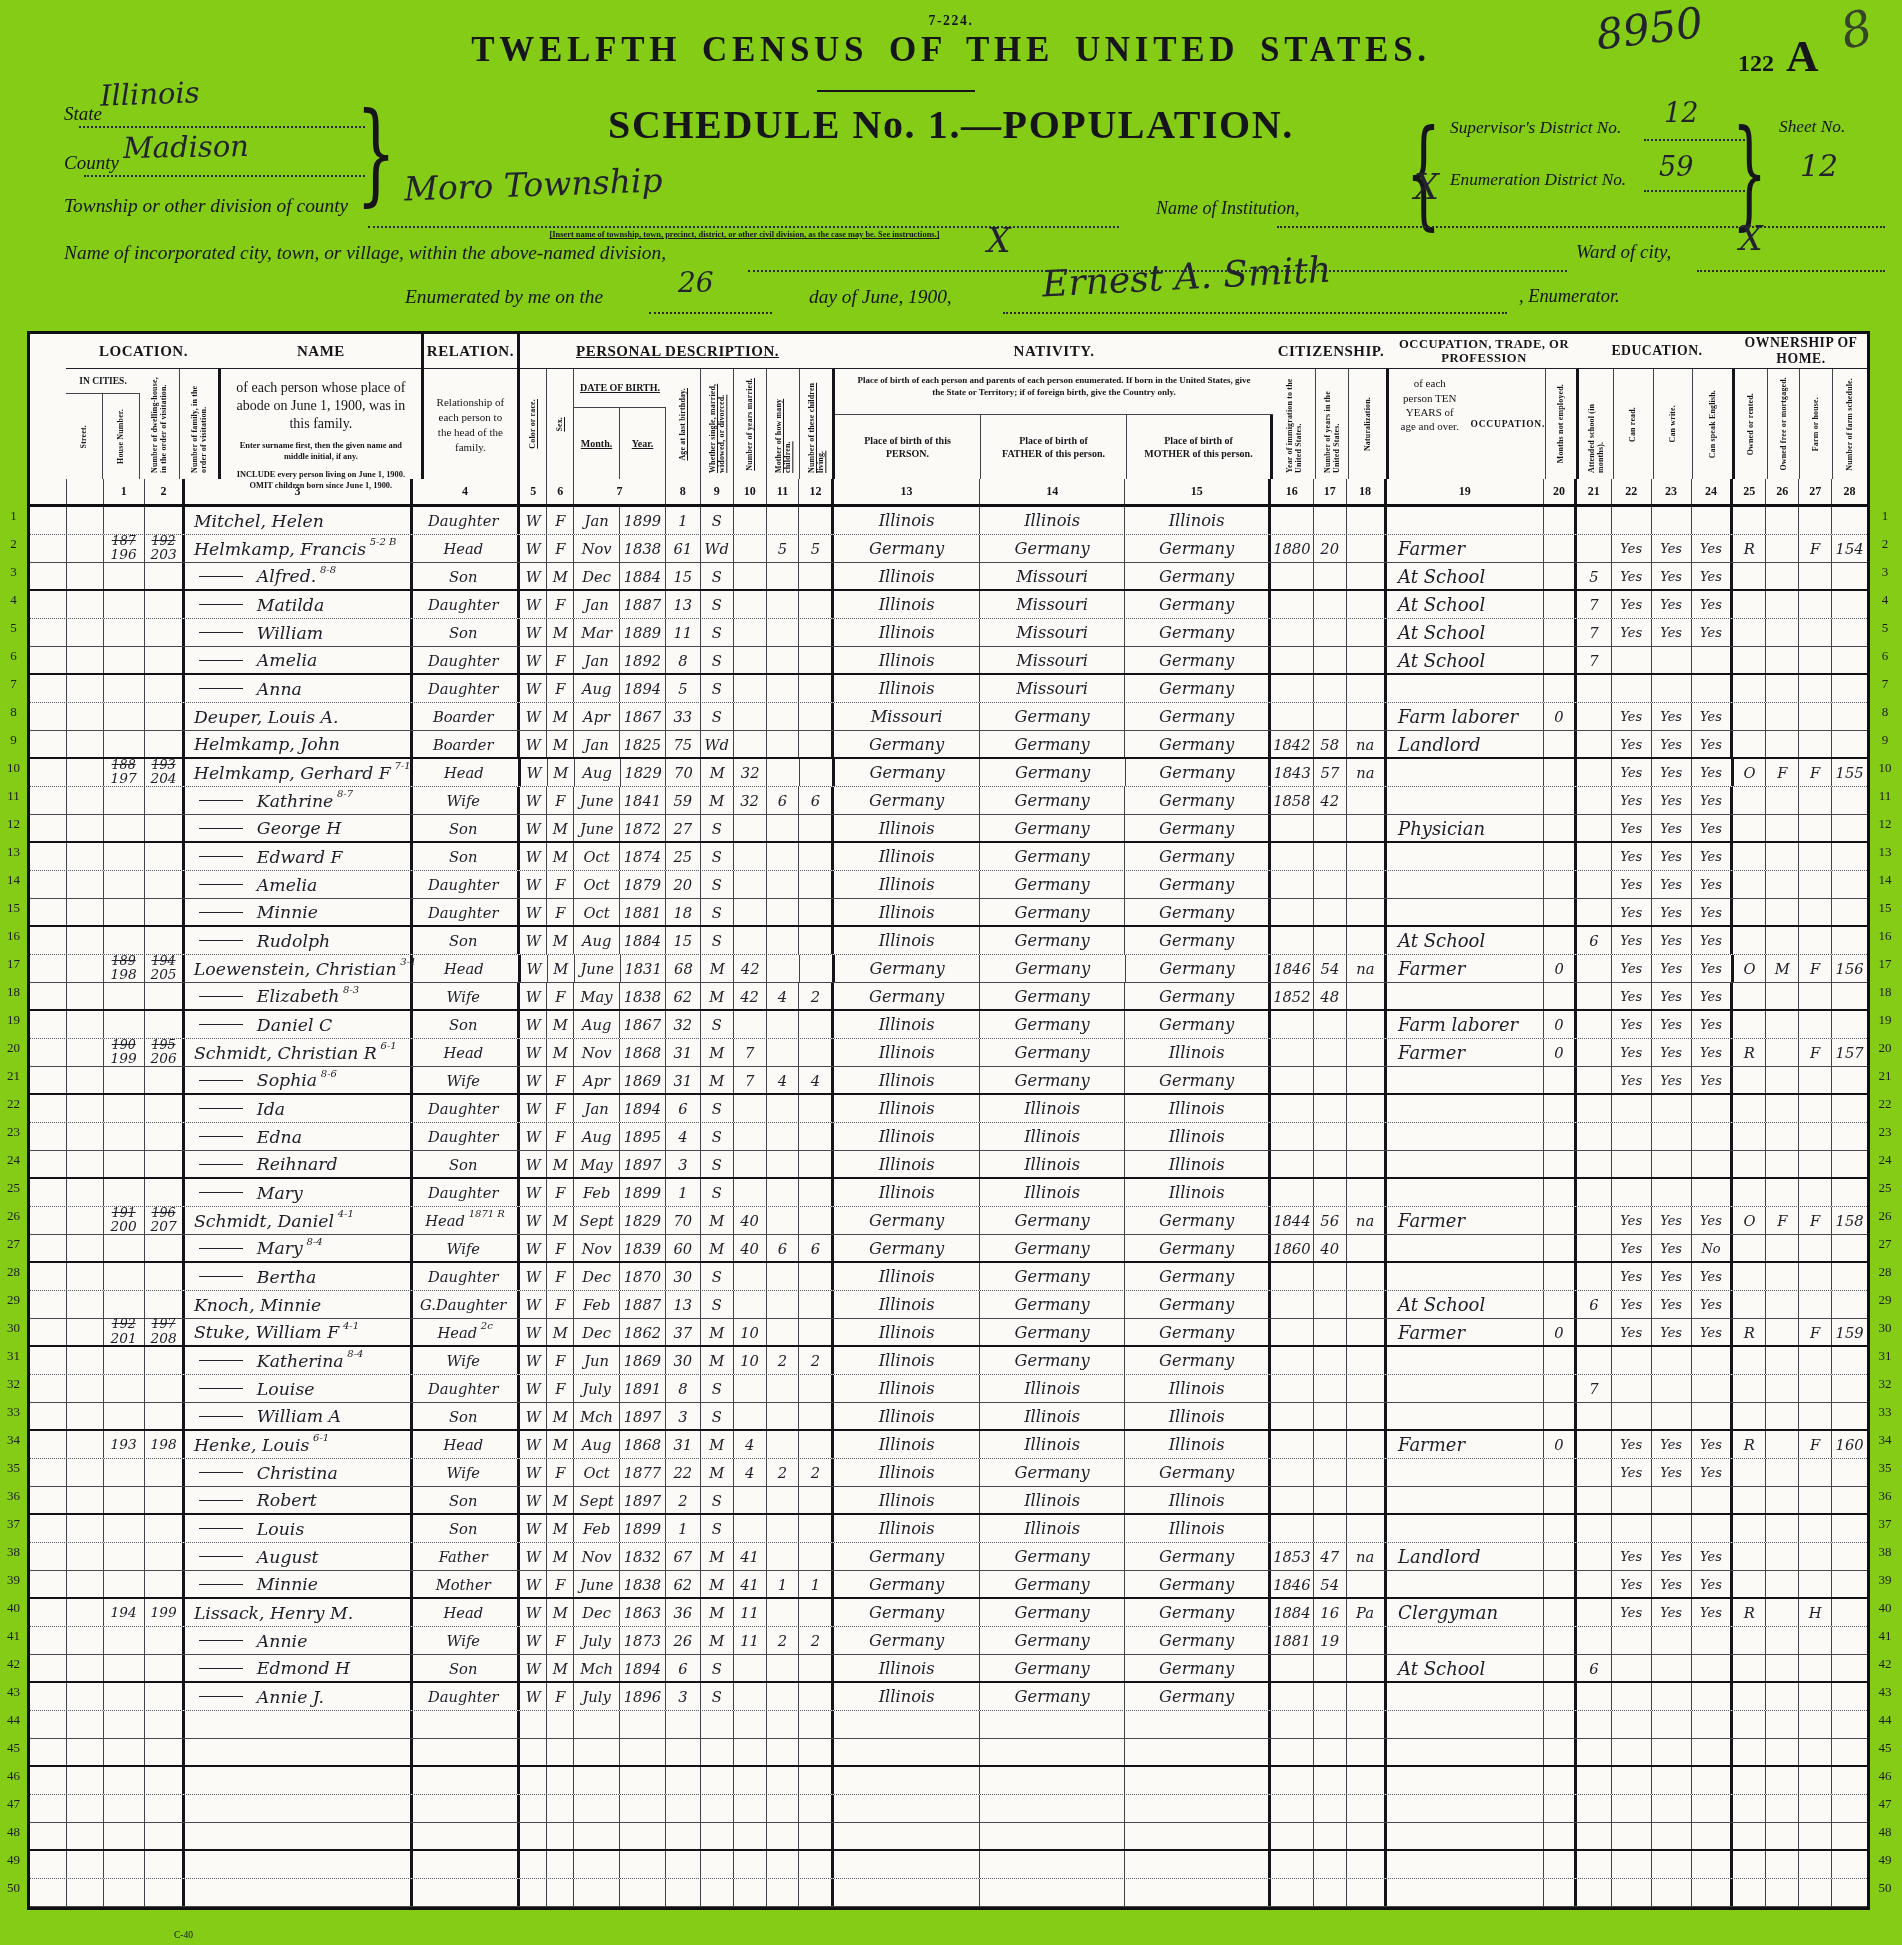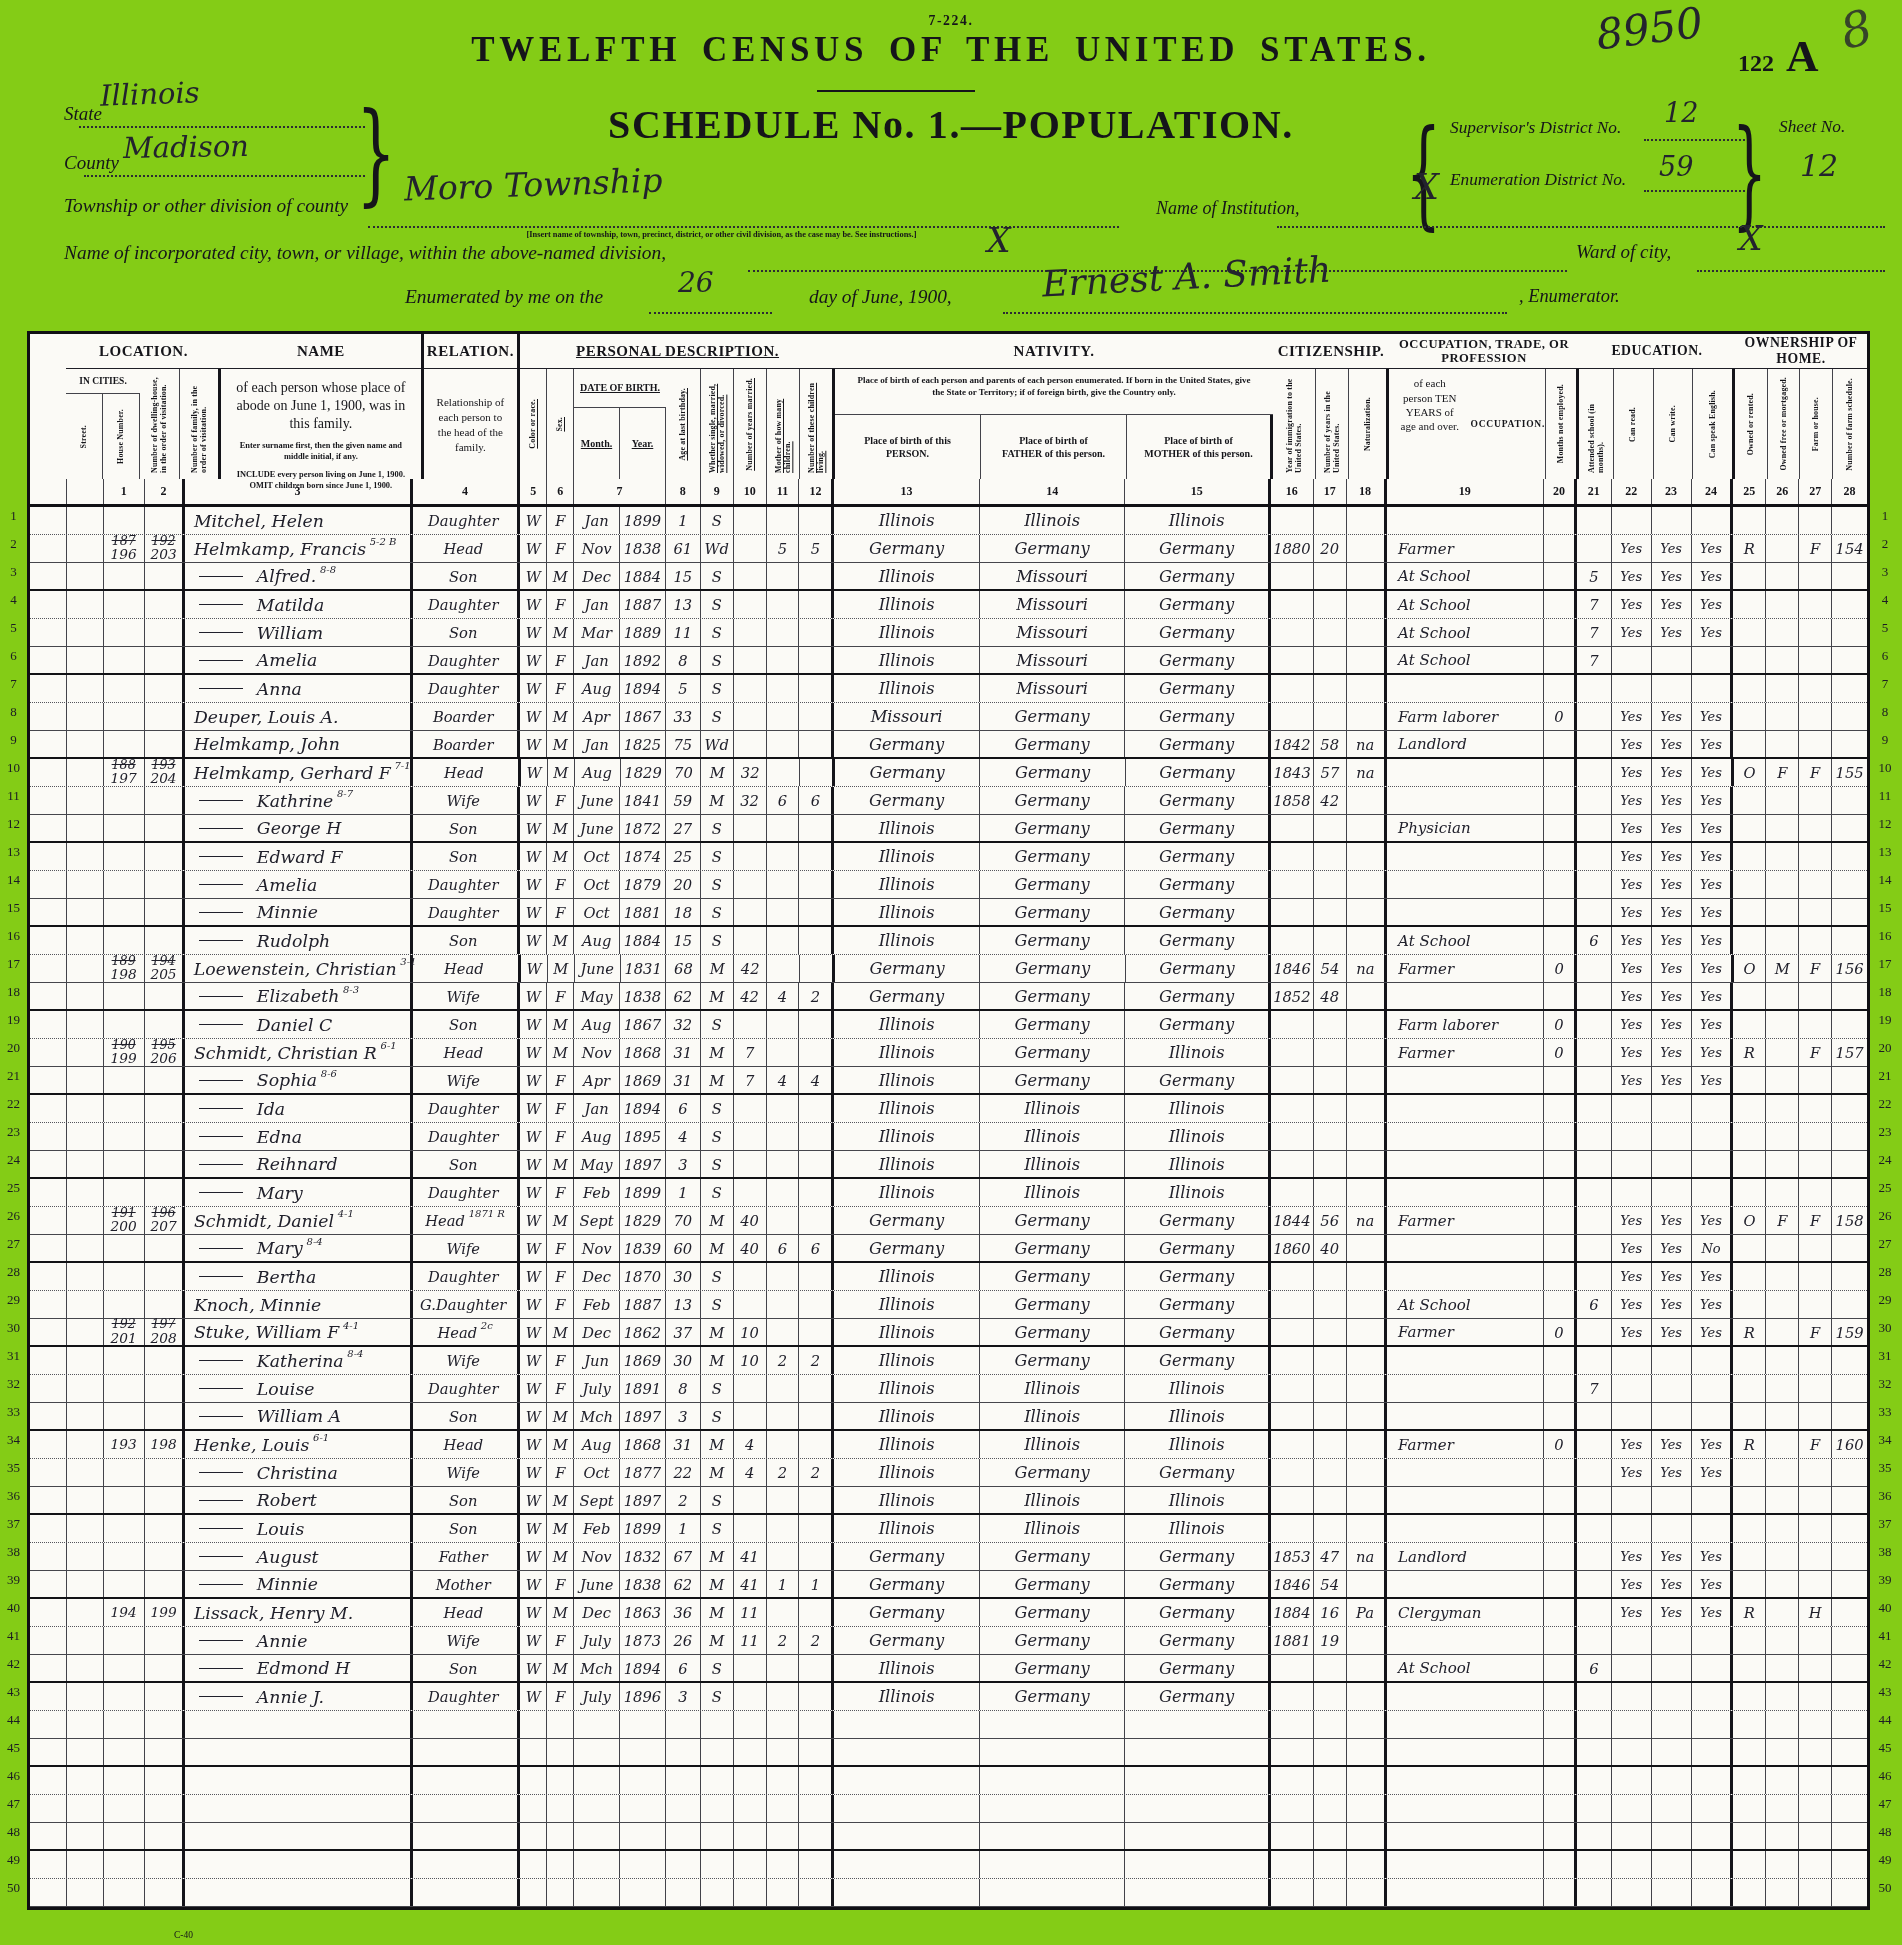--- a/index.html
+++ b/index.html
@@ -33,21 +33,21 @@
   .supd-val{top:97px;left:1664px;font-size:27px;}
   .supd-line{top:139px;left:1644px;width:105px;}
   .enumd-lbl{top:170px;left:1450px;font-size:17.3px;}
   .enumd-val{top:151px;left:1659px;font-size:27px;}
   .enumd-line{top:190px;left:1644px;width:105px;}
   .sheet-lbl{top:117px;left:1779px;font-size:17.3px;}
   .sheet-val{top:148px;left:1800px;font-size:30px;}
   .twp-lbl{top:195px;left:64px;font-size:19.4px;}
   .twp-val{top:165px;left:404px;font-size:33px;transform:rotate(-2deg);}
   .twp-line{top:226px;left:368px;width:751px;}
-  .twp-note{top:230px;left:367px;width:709px;text-align:center;font:700 8.4px/1.2 "Liberation Serif",serif;}
+  .twp-note{top:230px;left:390px;width:709px;text-align:center;font:700 8.4px/1.2 "Liberation Serif",serif;text-decoration:underline;}
   .inst-lbl{top:198px;left:1156px;font-size:18px;}
   .inst-x{top:167px;left:1414px;font-size:35px;}
   .inst-line{top:226px;left:1277px;width:608px;}
   .city-lbl{top:242px;left:64px;font-size:19.4px;}
   .city-line{top:270px;left:748px;width:819px;}
   .city-x{top:221px;left:987px;font-size:33px;}
   .ward-lbl{top:241px;left:1576px;font-size:19px;}
   .ward-x{top:219px;left:1739px;font-size:33px;}
   .ward-line{top:270px;left:1697px;width:188px;}
   .enum-pre{top:286px;left:405px;font-size:19.4px;}
@@ -118,21 +118,21 @@
   .trow{display:flex;height:28px;box-sizing:border-box;}
   .trow.dot{border-bottom:1.1px dotted #55555c;}
   .trow.sol{border-bottom:1.1px solid #46464c;}
   .trow.hvy{border-bottom:2.6px solid #121216;}
   .cell{box-sizing:border-box;height:100%;display:flex;align-items:center;justify-content:center;
         border-right:1.1px solid #43434a;position:relative;}
   .cell.c-name{justify-content:flex-start;padding-left:8.4px;overflow:visible;}
   .cell.c-occ{justify-content:flex-start;padding-left:11.6px;}
   .cell.stack{flex-direction:column;line-height:1;}
   .hw{font-family:"DejaVu Serif",serif;font-style:italic;color:#20202b;white-space:nowrap;}
-  .nm{font-size:17.3px;} .rl{font-size:14.7px;} .sm{font-size:14.7px;} .pbv{font-size:16.3px;} .ocv{font-size:15px;} .ynv{font-size:13px;}
+  .nm{font-size:17.3px;} .rl{font-size:14.7px;} .sm{font-size:14.7px;} .pbv{font-size:16.3px;} .ocv{font-size:18px;} .ynv{font-size:13px;}
   .old{font-size:12.6px;text-decoration:line-through;line-height:1;}
   .nw{font-size:13.7px;line-height:1.1;}
   .sup{font-size:10px;position:relative;top:-6.8px;margin-left:3.7px;}
   .ditto{display:none;}
   .ditto.show{display:inline-block;width:44px;height:0;border-top:1.6px solid #20202b;margin:0 13.7px 0 5.3px;flex:none;}
 </style>
 </head>
 <body>
 
 <div class="sheet">

